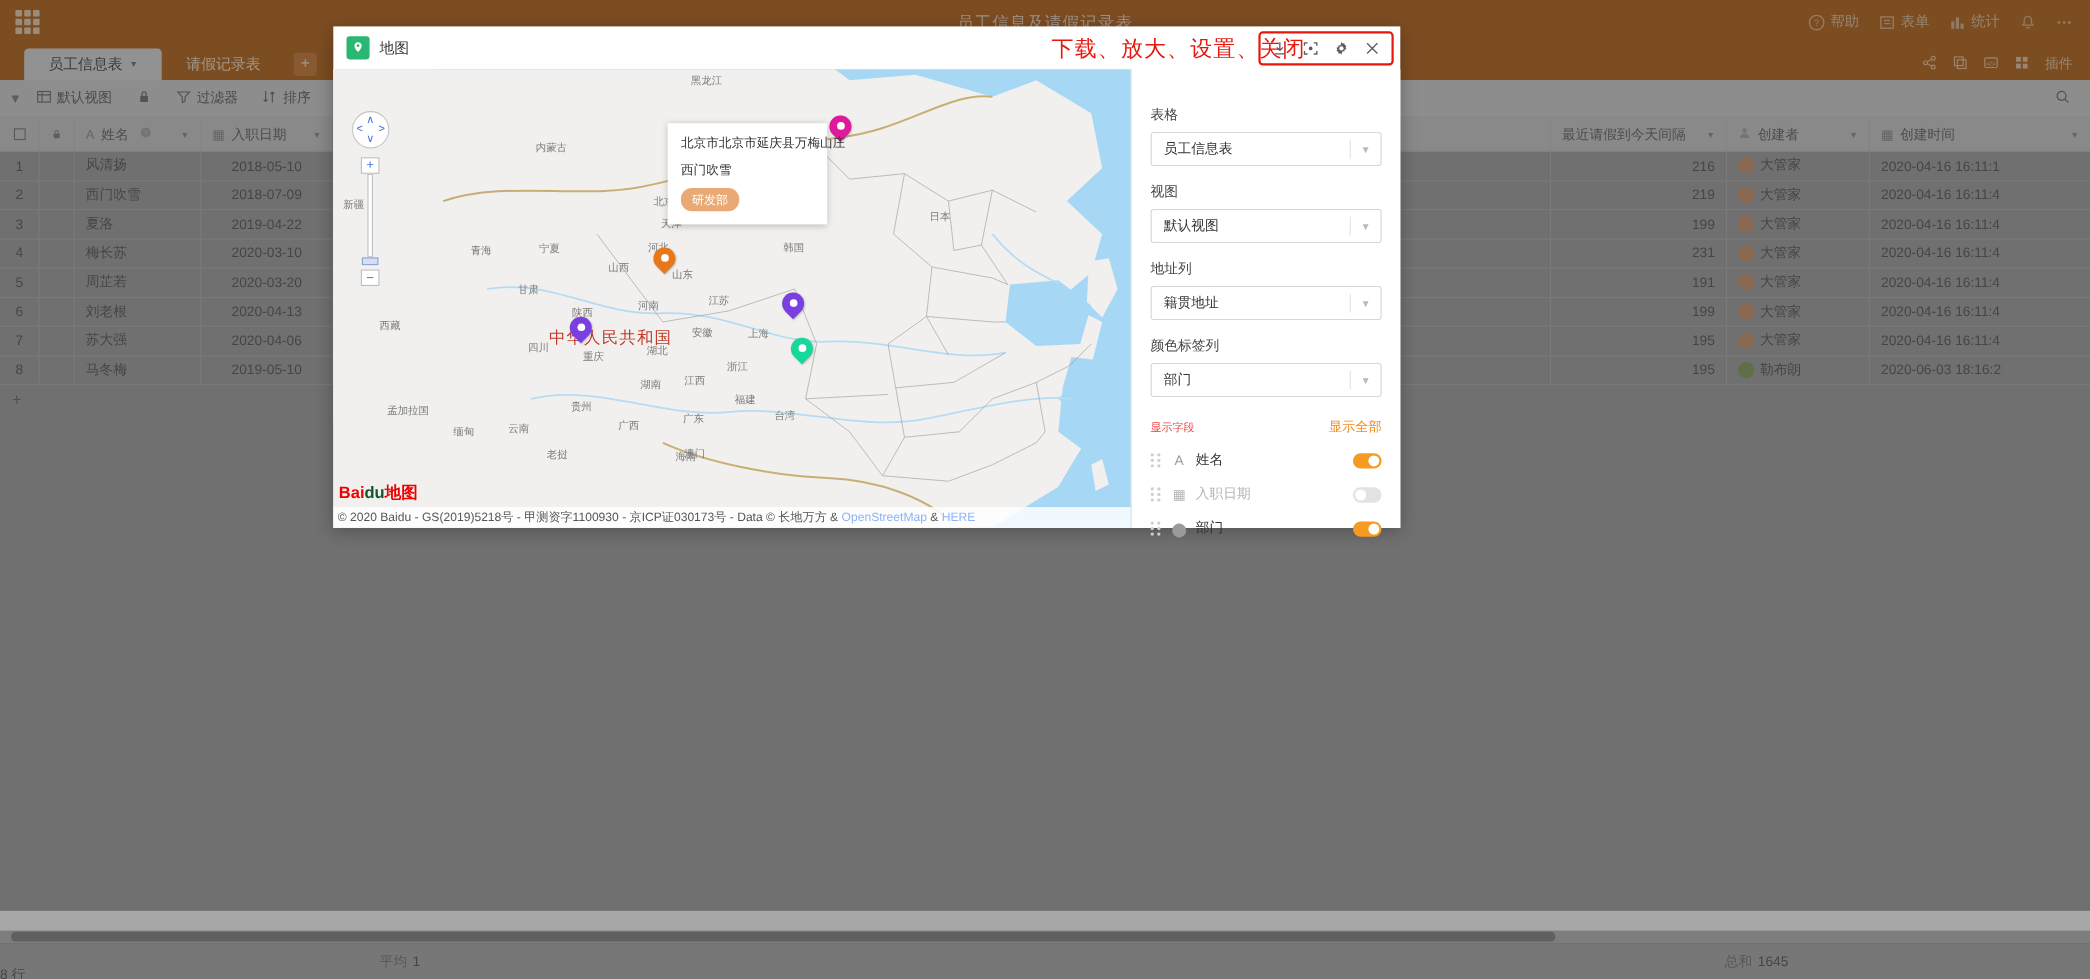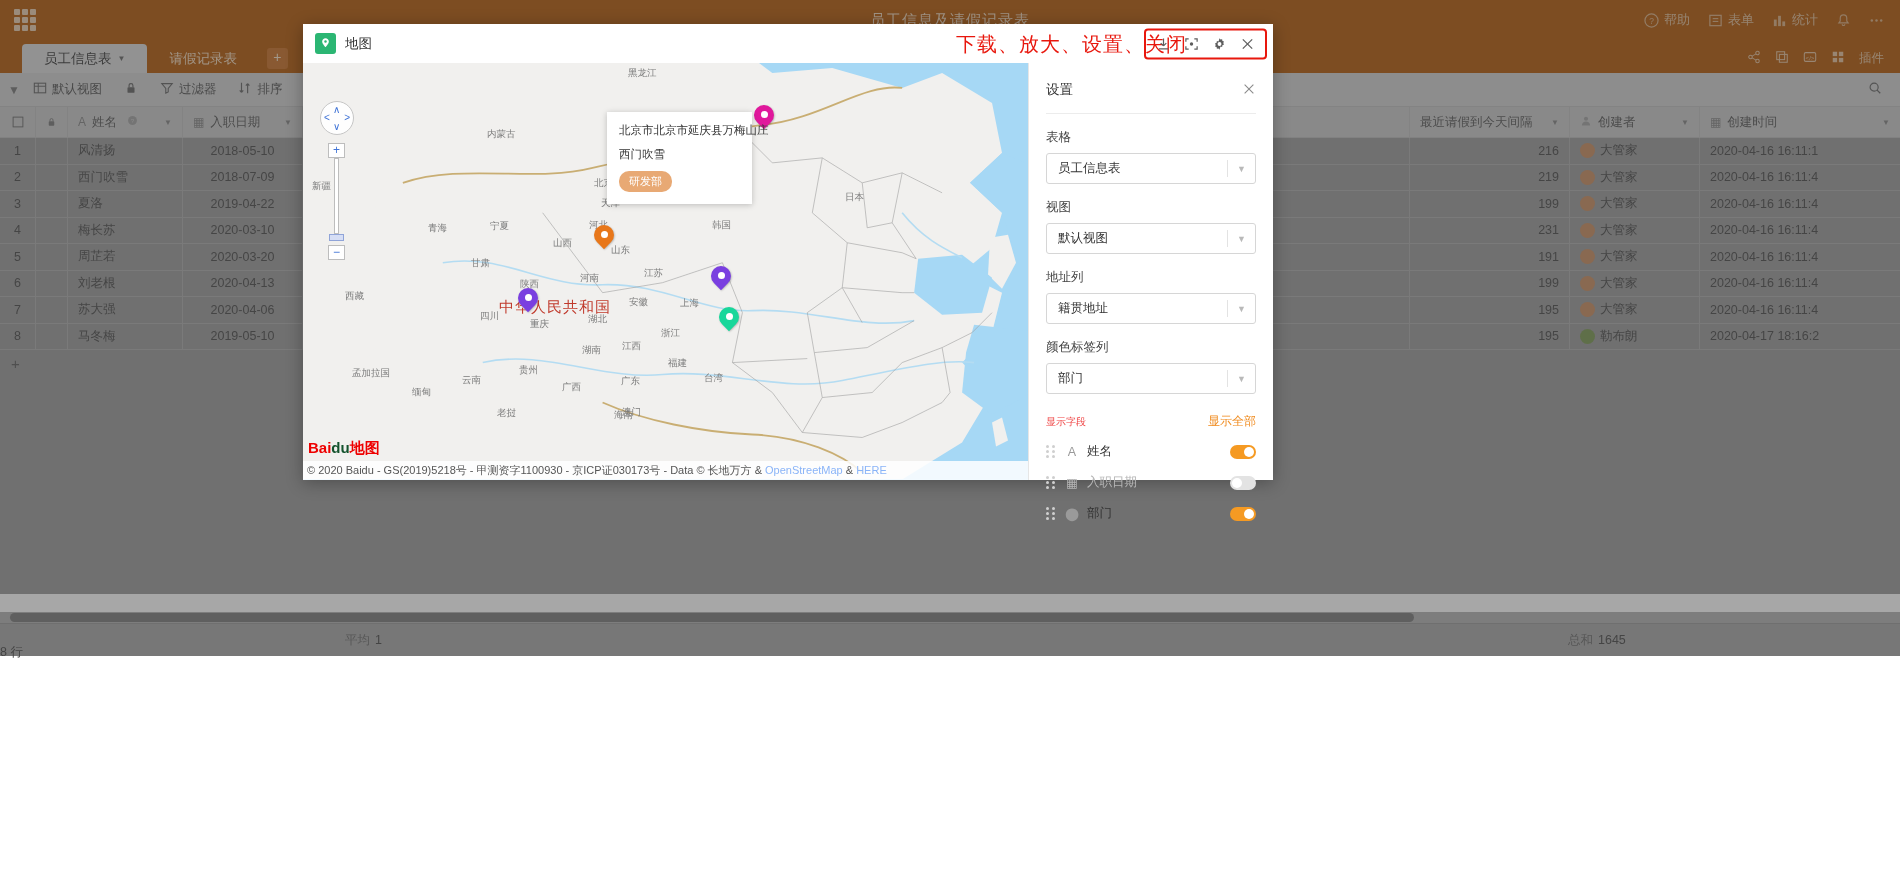--- a/index.html
+++ b/index.html
@@ -2,21 +2,21 @@
 <html><head>
 <meta charset="utf-8">
 <style>
   * { box-sizing: border-box; margin: 0; padding: 0; }
   html, body {
     width: 1900px; height: 890px;
     font-family: "Liberation Sans", "DejaVu Sans", sans-serif;
     overflow: hidden;
     background: #fff;
   }
-  #root { position: relative; width: 1900px; height: 656px; }
+  #root { position: relative; width: 1900px; height: 890px; }
 
   
   .app-layer { position: absolute; inset: 0; }
 
   .topbar {
     position: absolute; top: 0; left: 0; right: 0; height: 40px;
     background: #b35c0e; display: flex; align-items: center;
   }
   .waffle { width: 22px; height: 22px; margin-left: 14px;
     display: grid; grid-template-columns: repeat(3,1fr); grid-template-rows: repeat(3,1fr); gap: 2px; }
@@ -479,21 +479,21 @@
         </div>
         <div class="row">
           <div class="cell ctr" style="width:36px">8</div>
           <div class="cell" style="width:32px"></div>
           <div class="cell" style="width:115px">马冬梅</div>
           <div class="cell ctr" style="width:120px">2019-05-10</div>
           <div class="cell" style="width:105px"></div>
           <div class="cell" style="flex:1"></div>
           <div class="cell num" style="width:160px">195</div>
           <div class="cell" style="width:130px"><span class="avatar-s g"></span>勒布朗</div>
-          <div class="cell" style="width:200px;border-right:none">2020-04-17 18:16:2</div>
+          <div class="cell" style="width:200px;border-right:none">2020-06-03 18:16:2</div>
         </div>
         <div class="addrow">+</div>
       </div>
 
     <div class="hscroll">
       <div class="thumb"></div>
     </div>
 
     <div class="statusbar">
       <span class="sb-a">8 行</span>
@@ -647,21 +647,21 @@
             <div class="mlbl" style="left: 285px; top: 250px;">湖北</div>
             <div class="mlbl" style="left: 279px; top: 281px;">湖南</div>
             <div class="mlbl" style="left: 217px; top: 215px;">陕西</div>
             <div class="mlbl" style="left: 168px; top: 194px;">甘肃</div>
             <div class="mlbl" style="left: 187px; top: 157px;">宁夏</div>
             <div class="mlbl" style="left: 125px; top: 159px;">青海</div>
             <div class="mlbl" style="left: 42px; top: 227px;">西藏</div>
             <div class="mlbl" style="left: 177px; top: 247px;">四川</div>
             <div class="mlbl" style="left: 227px; top: 255px;">重庆</div>
             <div class="mlbl" style="left: 216px; top: 289px; margin-top: 12px;">贵州</div>
-            <div class="mlbl" style="left: 159px; top: 311px;">云南</div>
+            <div class="mlbl" style="left: 159px; top: 321px;">云南</div>
             <div class="mlbl" style="left: 259px; top: 318px;">广西</div>
             <div class="mlbl" style="left: 318px; top: 312px;">广东</div>
             <div class="mlbl" style="left: 365px; top: 294px;">福建</div>
             <div class="mlbl" style="left: 401px; top: 309px;">台湾</div>
             <div class="mlbl" style="left: 9px; top: 117px;">新疆</div>
             <div class="mlbl" style="left: 311px; top: 346px;">海南</div>
             <div class="mlbl" style="left: 319px; top: 343px;">澳门</div>
             <div class="mlbl" style="left: 109px; top: 323px;">缅甸</div>
             <div class="mlbl" style="left: 194px; top: 344px;">老挝</div>
             <div class="mlbl" style="left: 49px; top: 304px;">孟加拉国</div>
@@ -710,29 +710,20 @@
         <div class="baidu-logo">
           <span class="b1">Bai</span><span class="b2">du</span><span class="b3">地图</span>
         </div>
 
         <div class="attrib">
           <span>© 2020 Baidu - GS(2019)5218号 - 甲测资字1100930 - 京ICP证030173号 - Data © 长地万方 &amp; </span><a href="#">OpenStreetMap</a><span> &amp; </span><a href="#">HERE</a>
         </div>
       </div>
 
       <div class="settings">
-        <div class="set-head">
-          <span>设置</span>
-          <span class="set-x">
-            <svg viewBox="0 0 16 16" width="14" height="14">
-                <line x1="3" y1="3" x2="13" y2="13" stroke="#8a8a8a" stroke-width="1.3"></line>
-                <line x1="13" y1="3" x2="3" y2="13" stroke="#8a8a8a" stroke-width="1.3"></line>
-              </svg>
-          </span>
-        </div>
 
         <div class="set-lbl">表格</div>
         <div class="sel">
           <span>员工信息表</span>
           <span class="divd"></span>
           <span class="cv">▼</span>
         </div>
 
         <div class="set-lbl">视图</div>
         <div class="sel">

